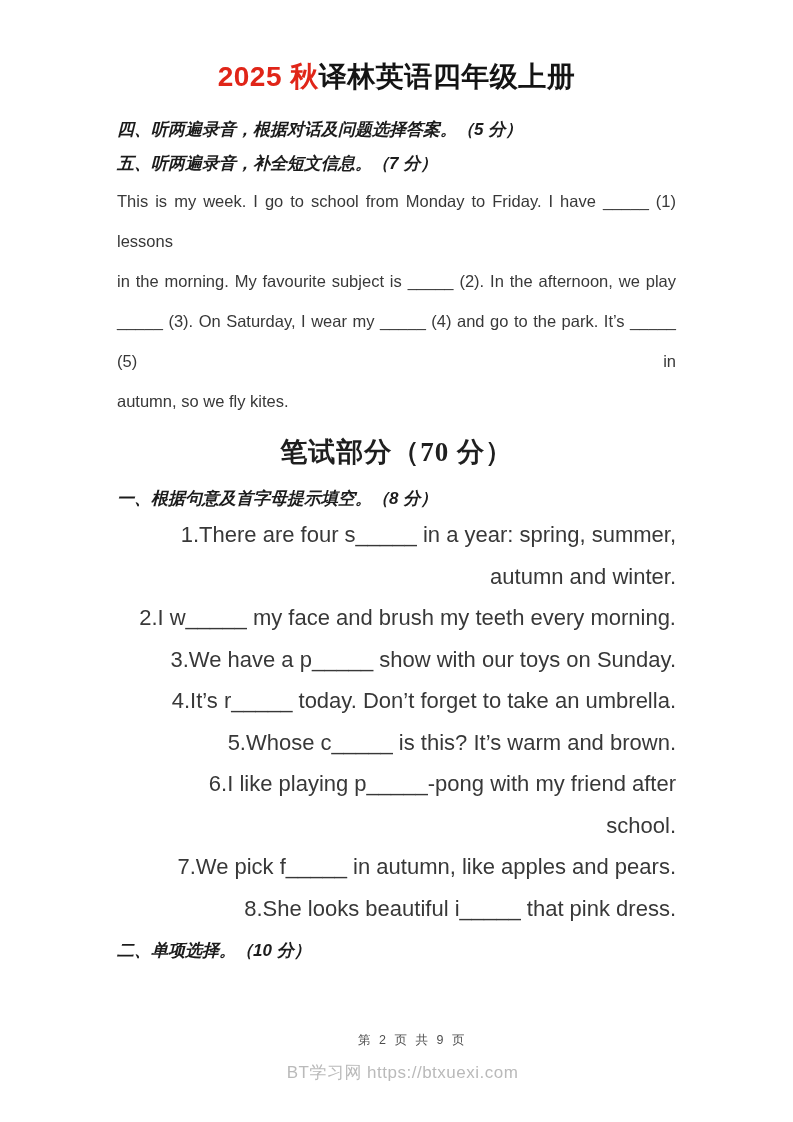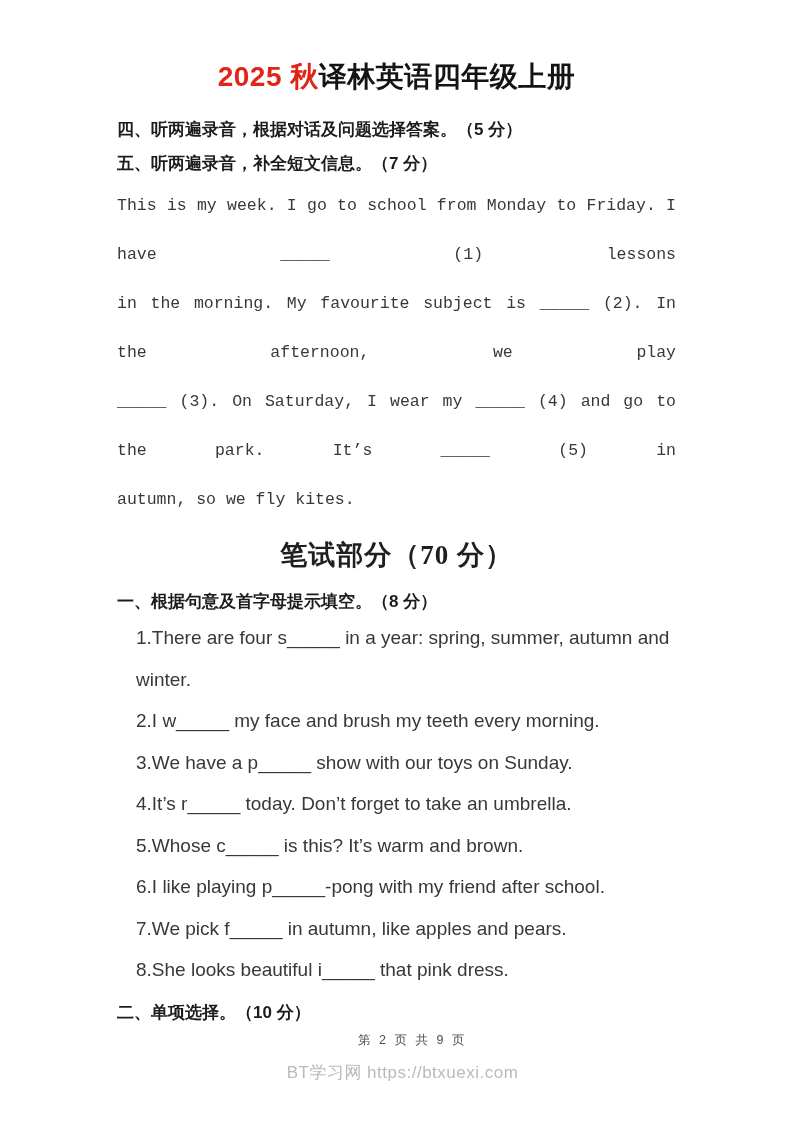--- a/index.html
+++ b/index.html
@@ -18,38 +18,39 @@
   }
   .content{padding:0 117px;}
   .doc-title{
     padding-top:56px;text-align:center;font-size:28px;line-height:42px;
     font-weight:bold;color:#141414;letter-spacing:0.5px;
   }
   .doc-title .red{color:var(--accent);}
   .sec-header{
     font-weight:bold;font-size:17px;line-height:24px;color:var(--header-text);
     white-space:pre-wrap;
+    font-style:italic;
   }
   #sec4{margin-top:20px;}
   .opt-list{margin-top:8px;}
   .opt-line{
     line-height:42px;font-size:16.5px;white-space:pre-wrap;color:var(--text);
   }
   #sec5{margin-top:10px;}
-  .passage{margin-top:5px;font-size:16.5px;line-height:49px;color:var(--text);font-family:Liberation Mono, monospace;}
+  .passage{margin-top:5px;font-size:16.5px;line-height:40px;color:var(--text);}
   .passage .jline{text-align:justify;text-align-last:justify;}
   .passage .lastline{text-align:left;}
   .big-heading{
     margin-top:11px;text-align:center;font-size:27px;line-height:40px;
     font-weight:bold;color:#1f1f1f;font-family:"Liberation Serif",serif;
     letter-spacing:1px;
   }
   #sec1{margin-top:15px;}
   .fill-list{margin-top:3px;padding-left:19px;}
-  .fill-line{line-height:41.5px;font-size:19px;white-space:pre-wrap;color:var(--text);}
+  .fill-line{line-height:41.5px;font-size:22px;white-space:pre-wrap;color:var(--text);text-align:right;}
   #sec2{margin-top:10px;}
   .page-info{
     position:absolute;top:1032px;left:16px;width:100%;text-align:center;
     font-size:12.5px;color:var(--footer-gray);letter-spacing:2.5px;
     white-space:pre-wrap;
   }
   .watermark{
     position:absolute;top:1061px;left:0;width:100%;text-align:center;
     font-size:17px;color:var(--watermark-gray);letter-spacing:0.5px;padding-left:12px;
   }

